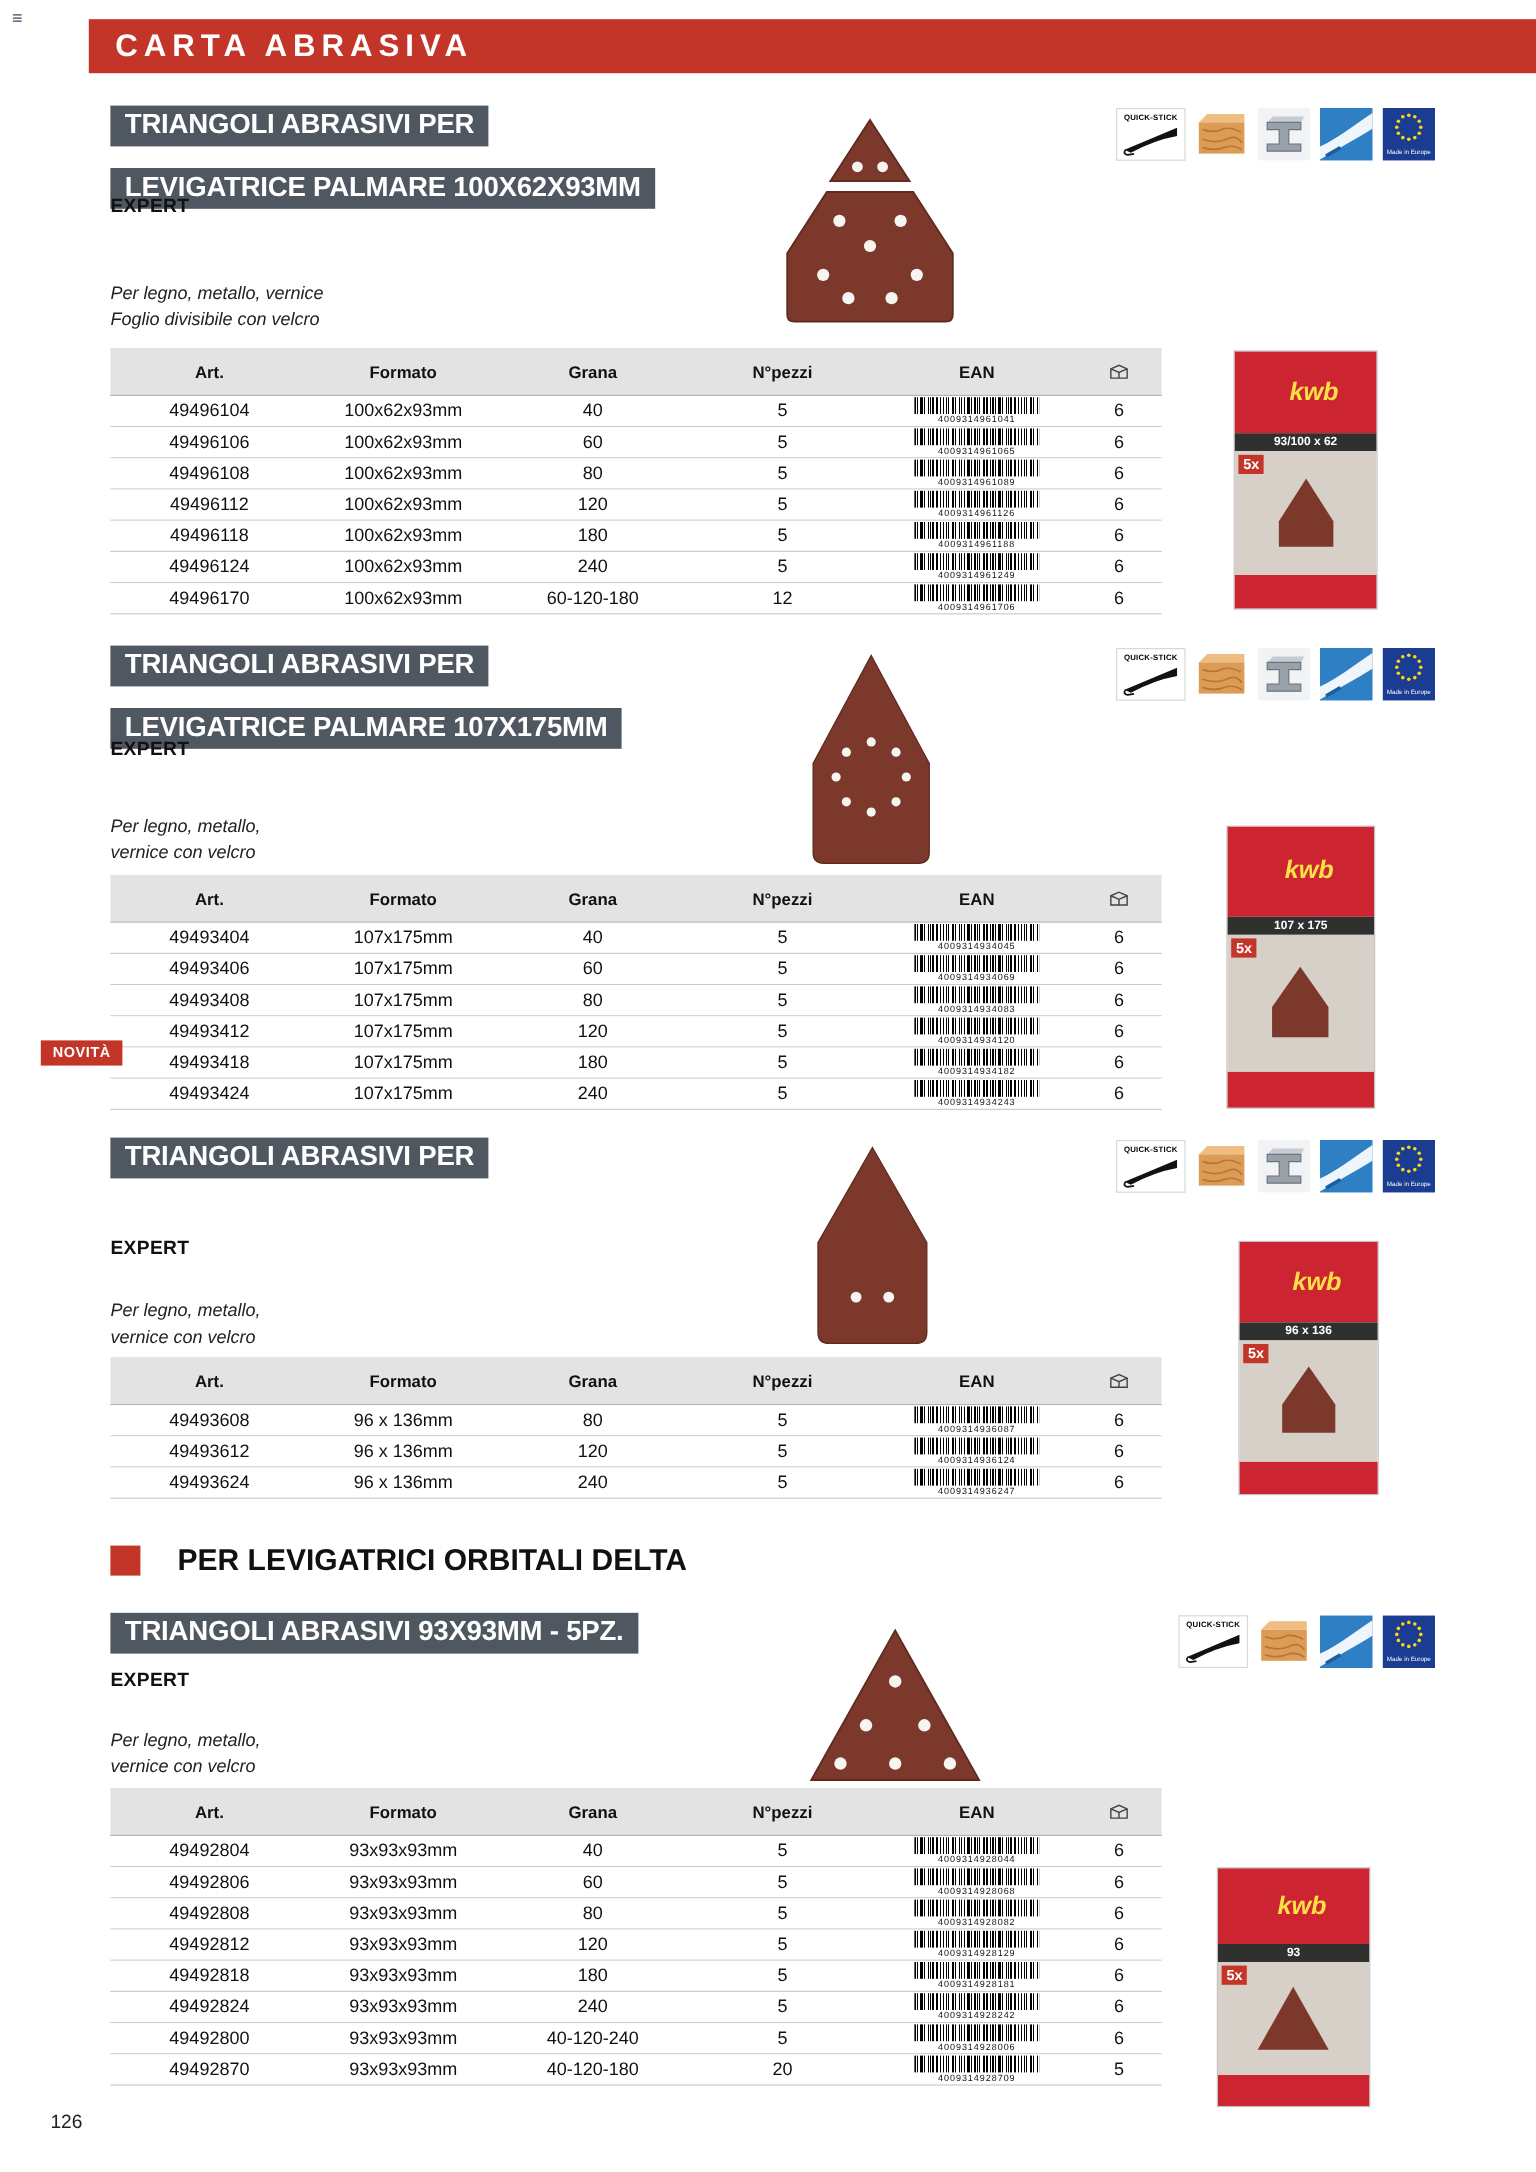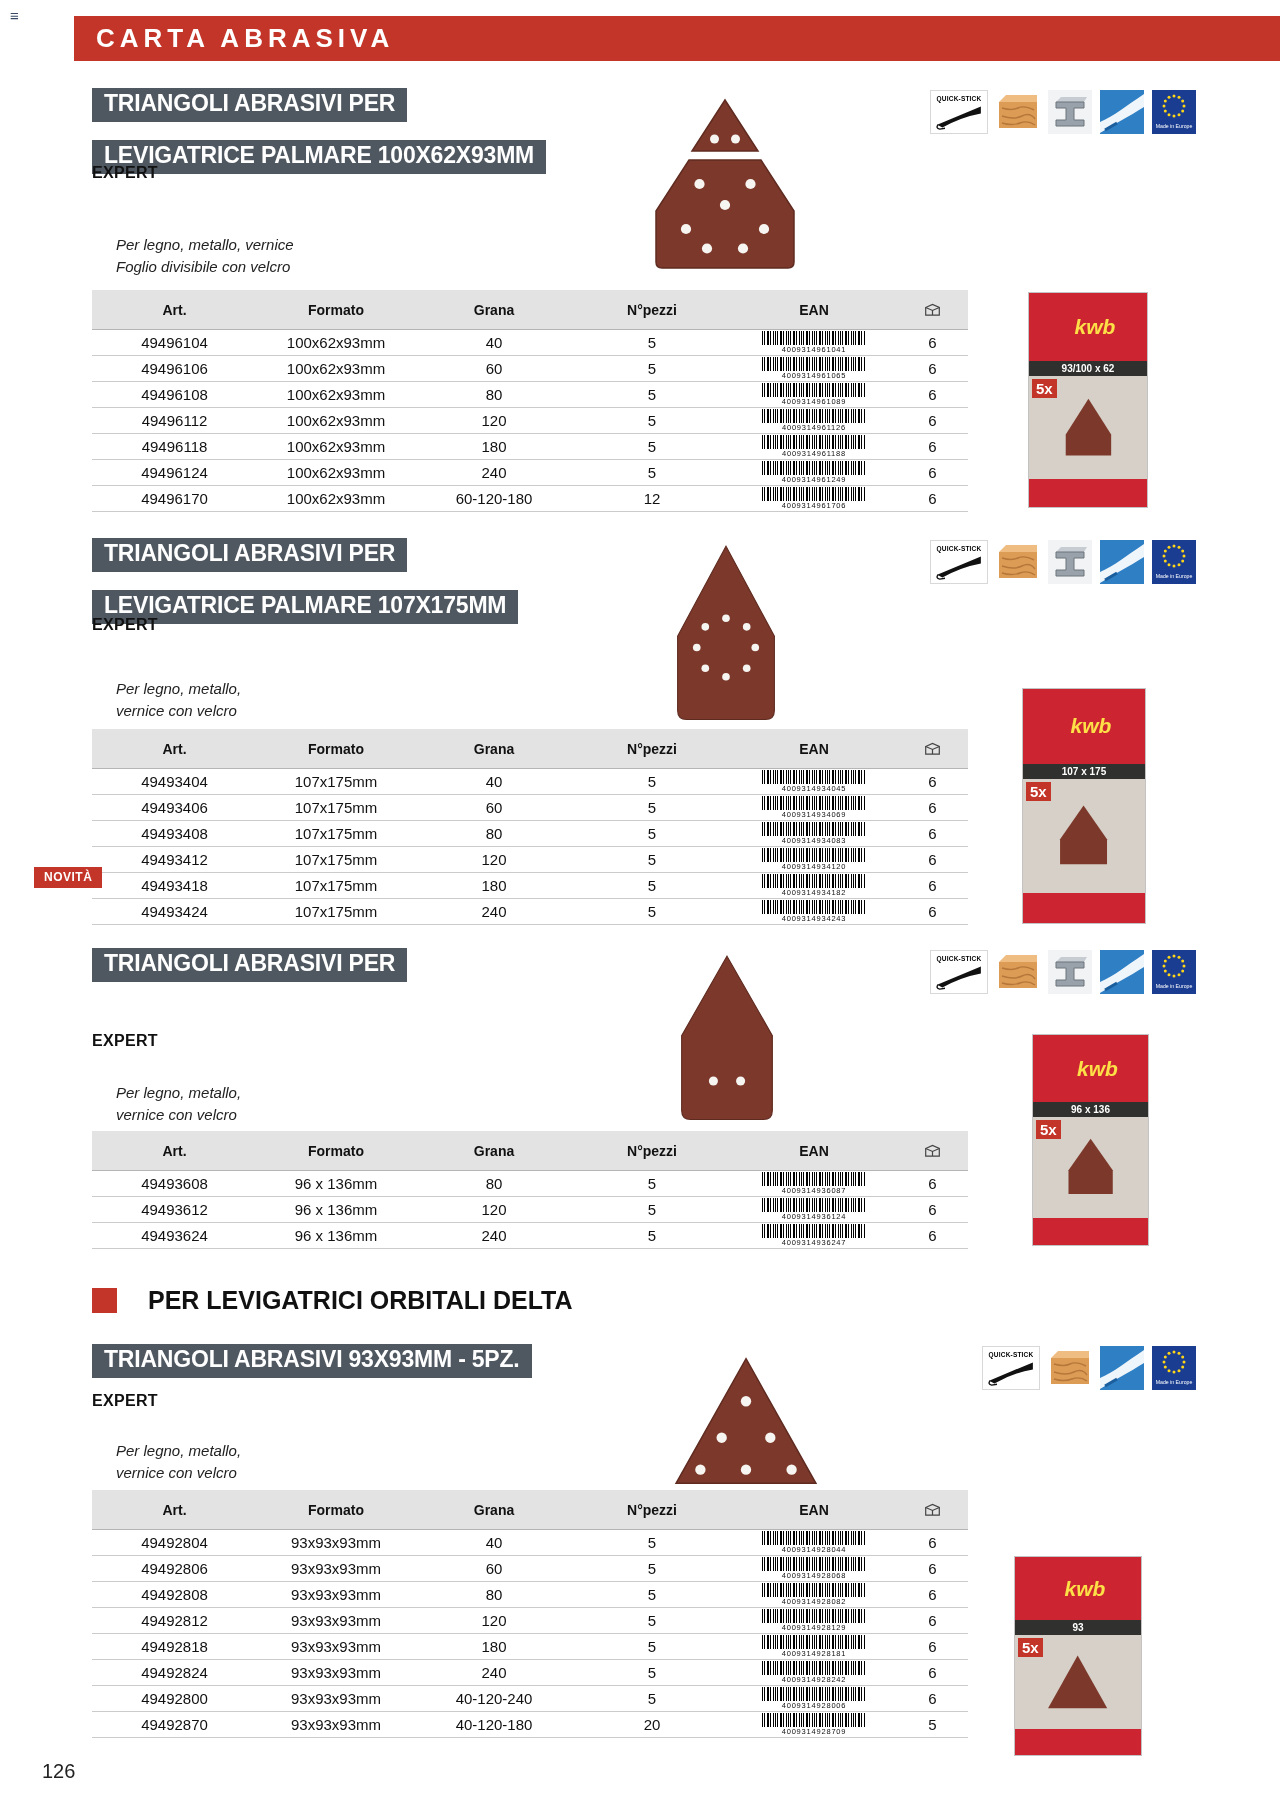--- a/index.html
+++ b/index.html
@@ -10,21 +10,21 @@
 
   .menu-icon { left:10px; top:8px; font-size:15px; color:#3a4a66; line-height:1; }
   .header-bar { left:74px; top:16px; width:1206px; height:45px; background:#c43529; color:#fff;
                 font-size:26px; font-weight:bold; letter-spacing:5px; line-height:45px; padding-left:22px; }
 
   .banner { display:flex; flex-direction:column; align-items:flex-start; gap:18px; }
   .banner span { display:inline-block; background:#4f5861; color:#fff; font-size:23px; font-weight:bold;
                  padding:2px 12px 5px; letter-spacing:-0.2px; white-space:nowrap; }
 
   .expert { font-size:16px; font-weight:bold; color:#111; letter-spacing:0.3px; }
-  .desc { font-size:15px; font-style:italic; color:#222; line-height:22px;margin-left:24px; }
+  .desc { font-size:15px; font-style:italic; color:#222; line-height:22px; }
 
   .ptable { width:876px; font-size:15px; color:#111; background:#fff; }
   .thead { display:flex; height:40px; background:#e3e3e3; font-weight:bold; font-size:14px;
            align-items:center; border-bottom:1px solid #b5b5b5; }
   .trow { display:flex; height:26px; align-items:center; border-bottom:1px solid #cbcbcb; background:#fff; }
   .c { text-align:center; }
   .col-art{width:165px}.col-fmt{width:158px}.col-grn{width:158px}.col-pcs{width:158px}.col-ean{width:166px}.col-pk{width:71px}
   .ean-cell { display:flex; flex-direction:column; align-items:center; justify-content:center; line-height:1; }
   .barcode { width:104px; height:14px;
     background:repeating-linear-gradient(90deg,#000 0,#000 1px,#fff 1px,#fff 2px,#000 2px,#000 3px,#fff 3px,#fff 5px,#000 5px,#000 7px,#fff 7px,#fff 8px,#000 8px,#000 9px,#fff 9px,#fff 11px,#000 11px,#000 12px,#fff 12px,#fff 13px); }
@@ -46,24 +46,24 @@
   .delta-head { display:flex; align-items:center; gap:31px; }
   .delta-sq { width:25px; height:25px; background:#c43529; }
   .delta-txt { font-size:25px; font-weight:bold; color:#111; }
 
   .package { border:1px solid #c3c3c3; display:flex; flex-direction:column; background:#fff; }
   .pkg-top { background:#cc2430; color:#fde047; display:flex; align-items:center; justify-content:center;
              font-weight:bold; font-style:italic; font-size:21px; height:32%;padding-left:14px; }
   .pkg-size { background:#30302e; color:#fff; font-size:10px; font-weight:bold; text-align:center; padding:2px 0; }
   .pkg-body { flex:1; background:#d6d0c8; position:relative; display:flex; align-items:center; justify-content:center; }
   .pkg-body svg { width:55%; height:70%; }
-  .pkg-qty { position:absolute; left:3px; top:3px; background:#c43529; color:#fff; font-size:15px; font-weight:bold; padding:1px 4px; }
+  .pkg-qty { position:absolute; left:3px; top:3px; background:#c43529; color:#fff; font-size:12px; font-weight:bold; padding:1px 4px; }
   .pkg-foot { background:#cc2430; height:13%; }
 
-  .pagenum { font-size:20px; color:#222; }
+  .pagenum { font-size:16px; color:#222; }
 </style>
 </head>
 <body>
 
 <div class="page">
 
   <div class="abs menu-icon">≡</div>
   <div class="abs header-bar">CARTA ABRASIVA</div>
 
   <div class="abs banner" style="left:92px;top:88px;">

